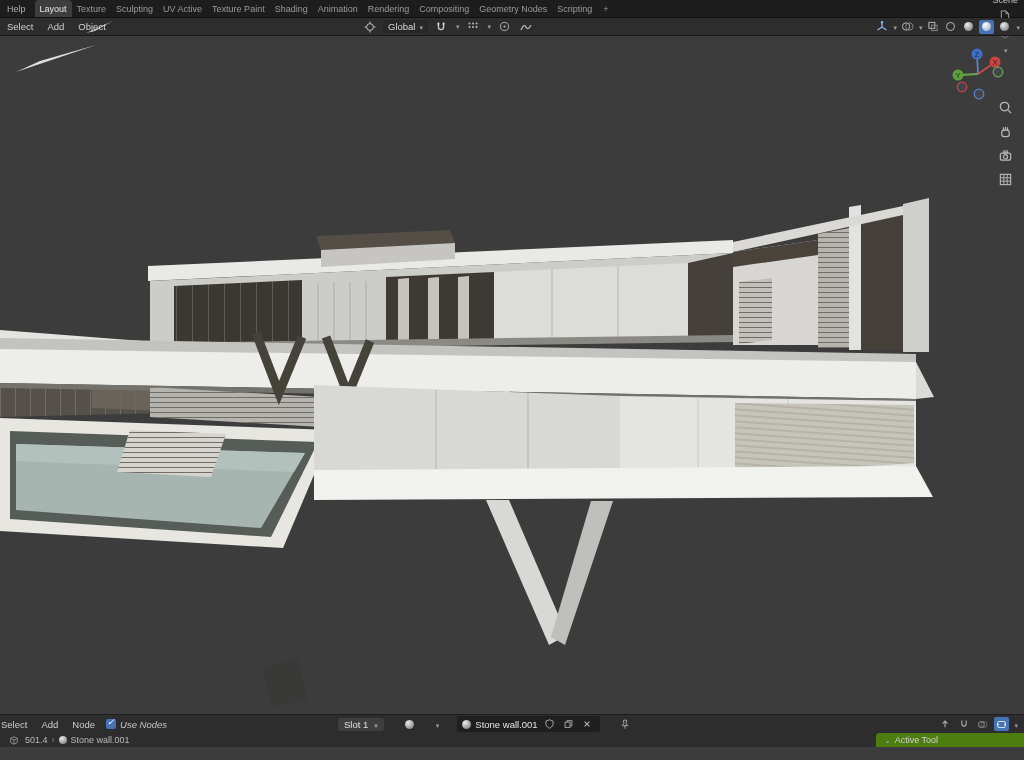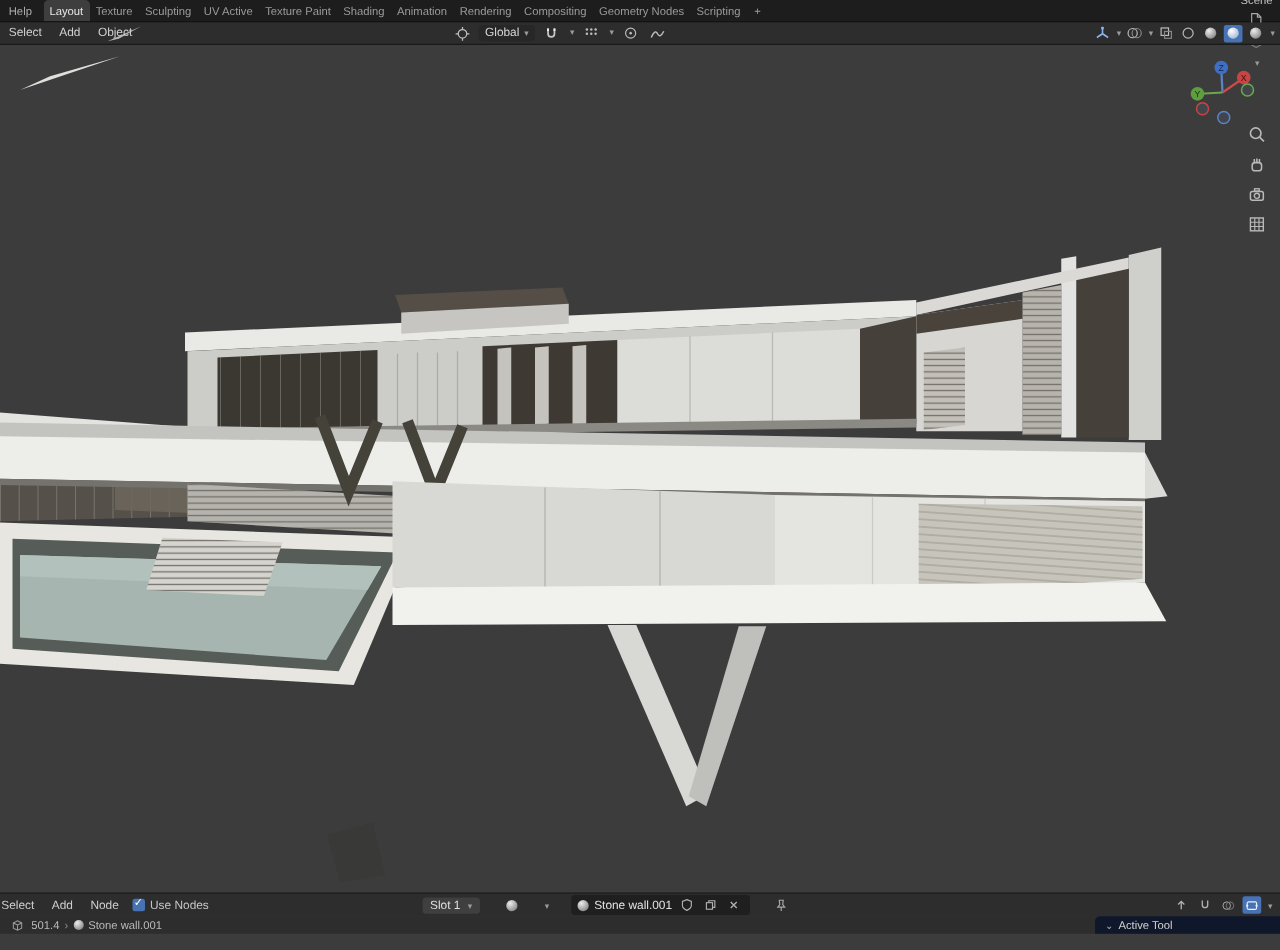--- a/index.html
+++ b/index.html
@@ -35,33 +35,33 @@
   .scene-svg{position:absolute;top:0;left:0;}
   .nav-gizmo{position:absolute;top:6px;right:14px;}
   .nav-icons{position:absolute;top:62px;right:10px;display:flex;flex-direction:column;gap:6px;align-items:center;}
   .nav-icons .navbtn{width:18px;height:18px;display:flex;align-items:center;justify-content:center;border-radius:9px;}
   
   .shader-header{position:absolute;top:714px;left:0;right:0;height:19px;background:#2d2d2d;
                  border-top:1px solid #1e1e1e;box-sizing:border-box;display:flex;align-items:center;
                  font-size:9.5px;color:#cfcfcf;z-index:10;}
   .sh-menus{display:flex;align-items:center;}
   .sh-menus .menu:first-child{margin-left:-6px;}
-  .checkwrap{display:flex;align-items:flex-start;gap:4px;margin-left:4px;color:#c5c5c5;}
+  .checkwrap{display:flex;align-items:flex-start;gap:4px;margin-left:4px;color:#c5c5c5;font-style:italic;}
   .checkbox{width:10px;height:10px;border-radius:2px;background:#4772b3;position:relative;}
   .checkbox::after{content:"✓";position:absolute;left:1px;top:-2px;font-size:9px;color:#fff;}
   .sh-center{position:absolute;left:338px;display:flex;align-items:center;gap:18px;}
   .slot-dd{display:flex;align-items:center;gap:5px;background:#3f3f3f;border-radius:3px;padding:1px 6px;color:#e0e0e0;}
   .name-field{display:flex;align-items:center;gap:4px;background:#1f1f1f;border-radius:3px;padding:1px 5px;color:#e4e4e4;min-width:96px;}
   .sh-right{position:absolute;right:6px;display:flex;align-items:center;gap:4px;}
   
   .shader-strip{position:absolute;top:733px;left:0;right:0;height:14px;background:#2d2d2d;
                 display:flex;align-items:center;font-size:9px;color:#b9b9b9;z-index:10;}
   .crumb{display:flex;align-items:center;gap:4px;padding-left:6px;}
   .sep::after{content:"›";color:#8b8b8b;font-size:9px;}
-  .active-tool-band{position:absolute;right:0;top:0;width:148px;height:14px;background:#0f172a;
+  .active-tool-band{position:absolute;right:0;top:0;width:148px;height:14px;background:#4d7c0f;
                     display:flex;align-items:center;gap:4px;padding-left:8px;box-sizing:border-box;
                     border-radius:4px 0 0 0;color:#d2d2d2;}
   .band-chev::before{content:"⌄";font-size:8px;color:#b0b0b0;}
   .statusbar{position:absolute;top:747px;left:0;right:0;height:13px;background:#232323;
              display:flex;align-items:center;font-size:9px;color:#8f8f8f;z-index:10;}
   .hint{display:flex;align-items:center;gap:4px;margin-left:18px;}
 </style>
 </head>
 <body>
 

